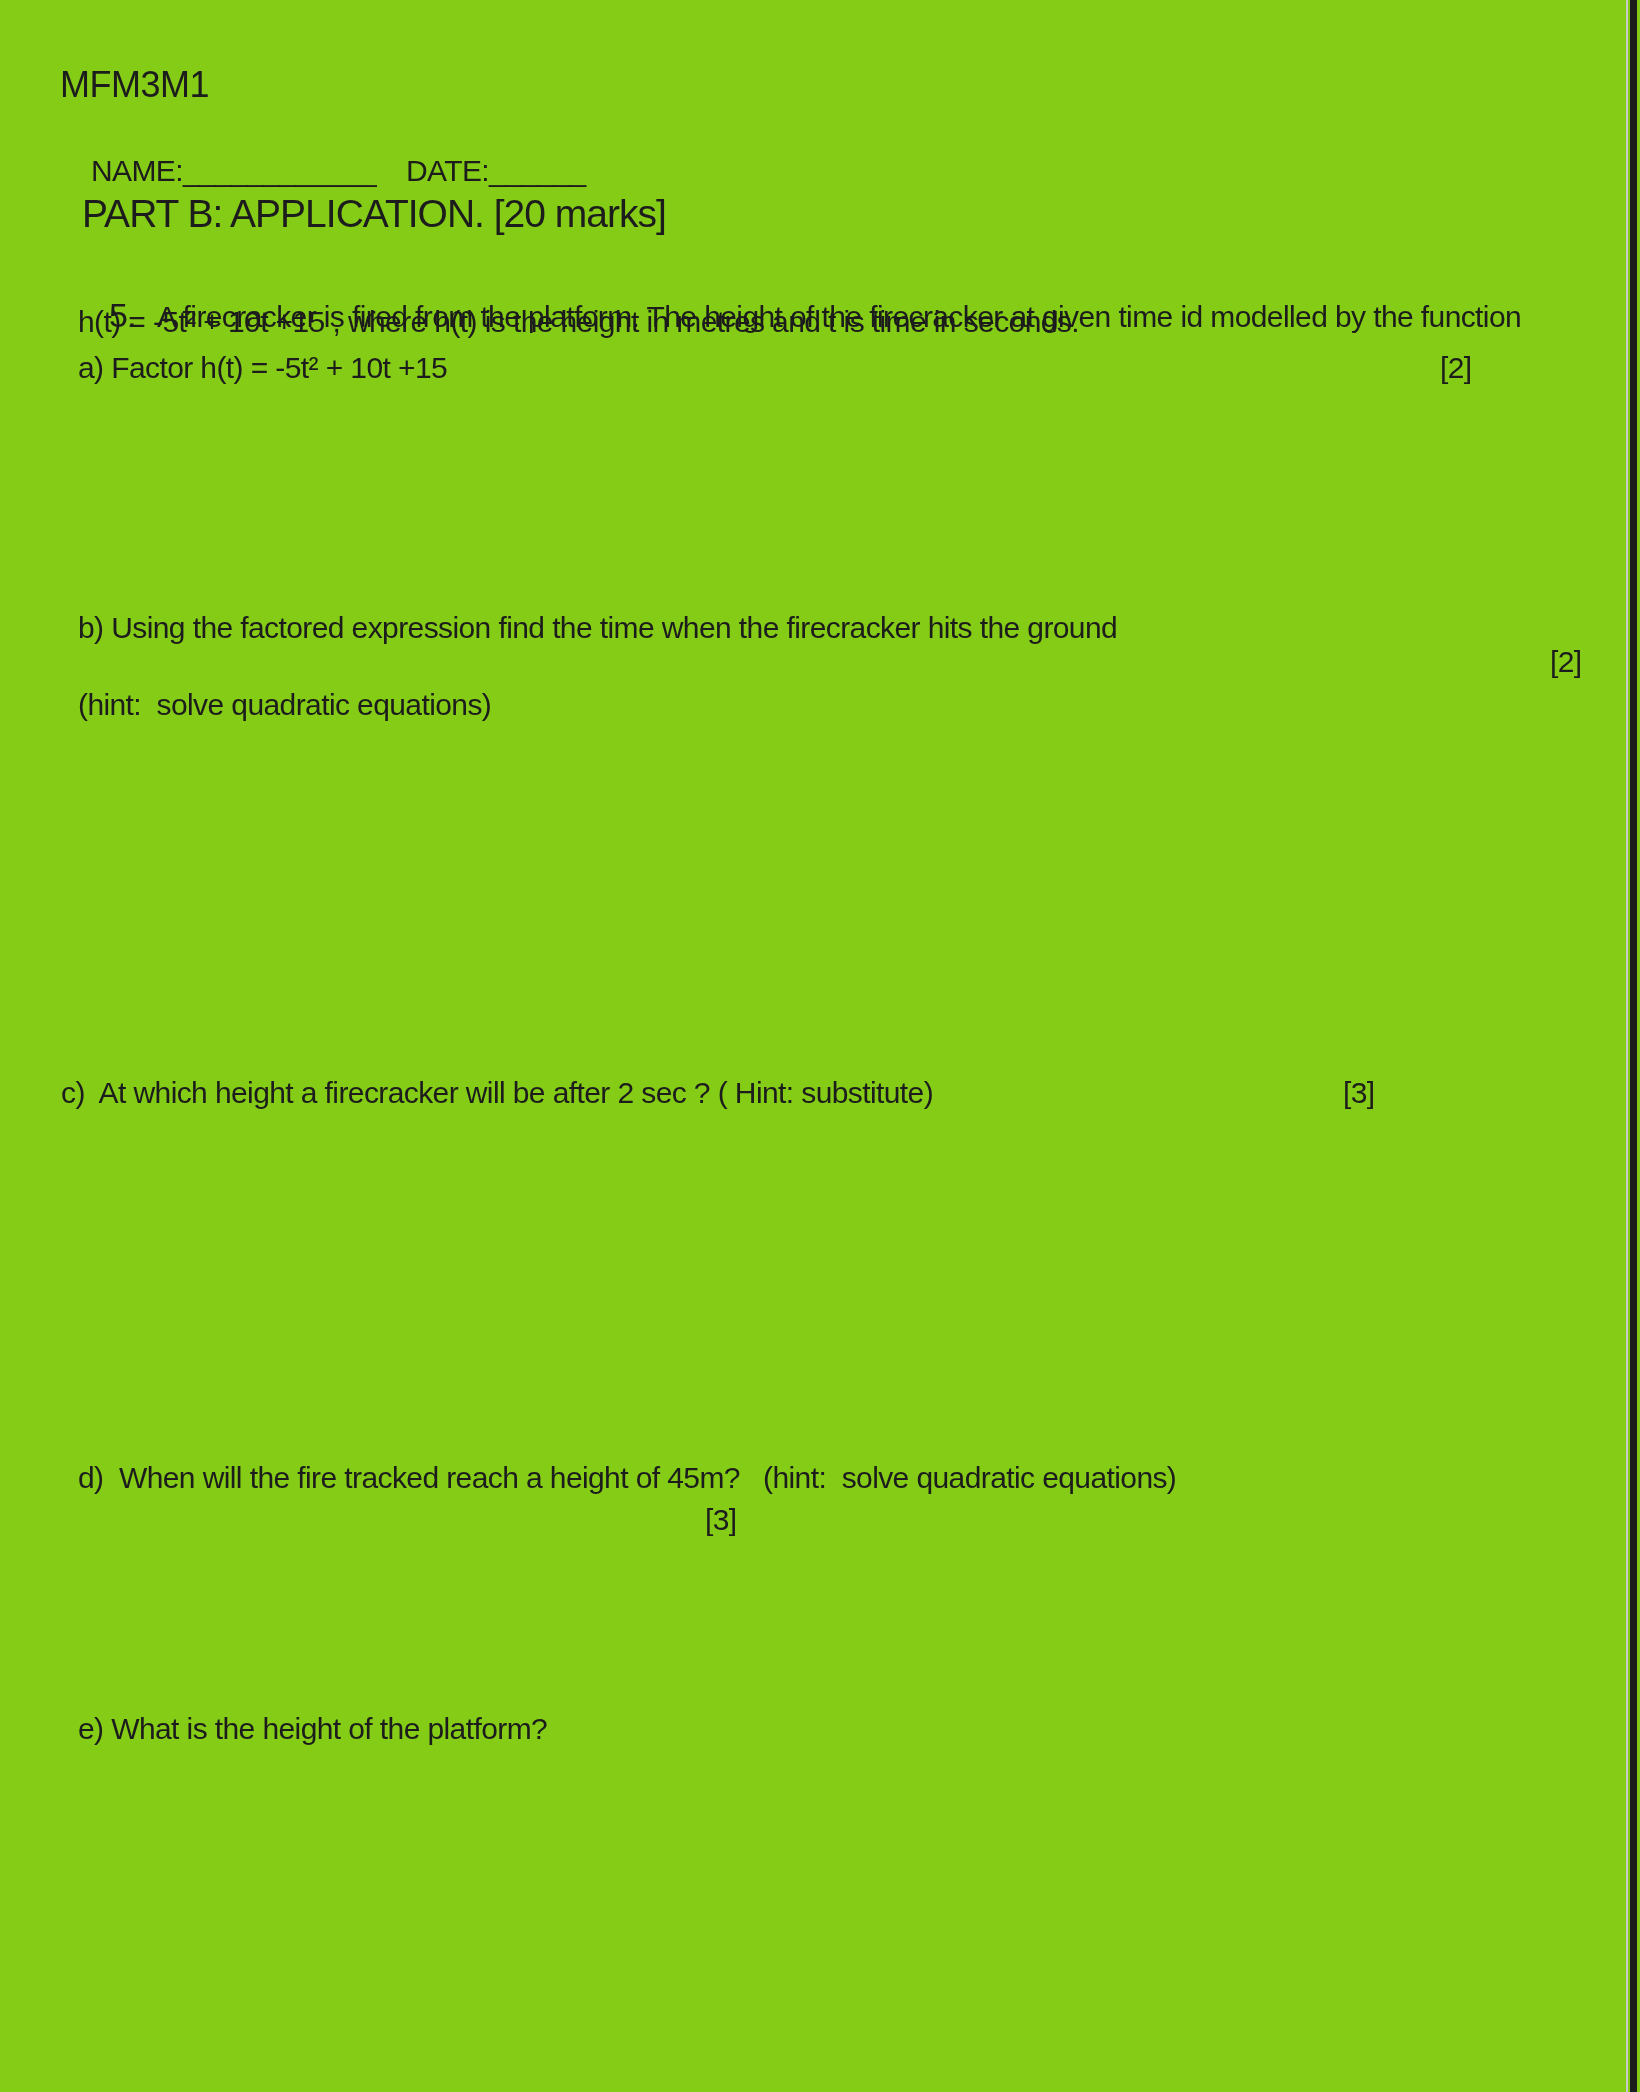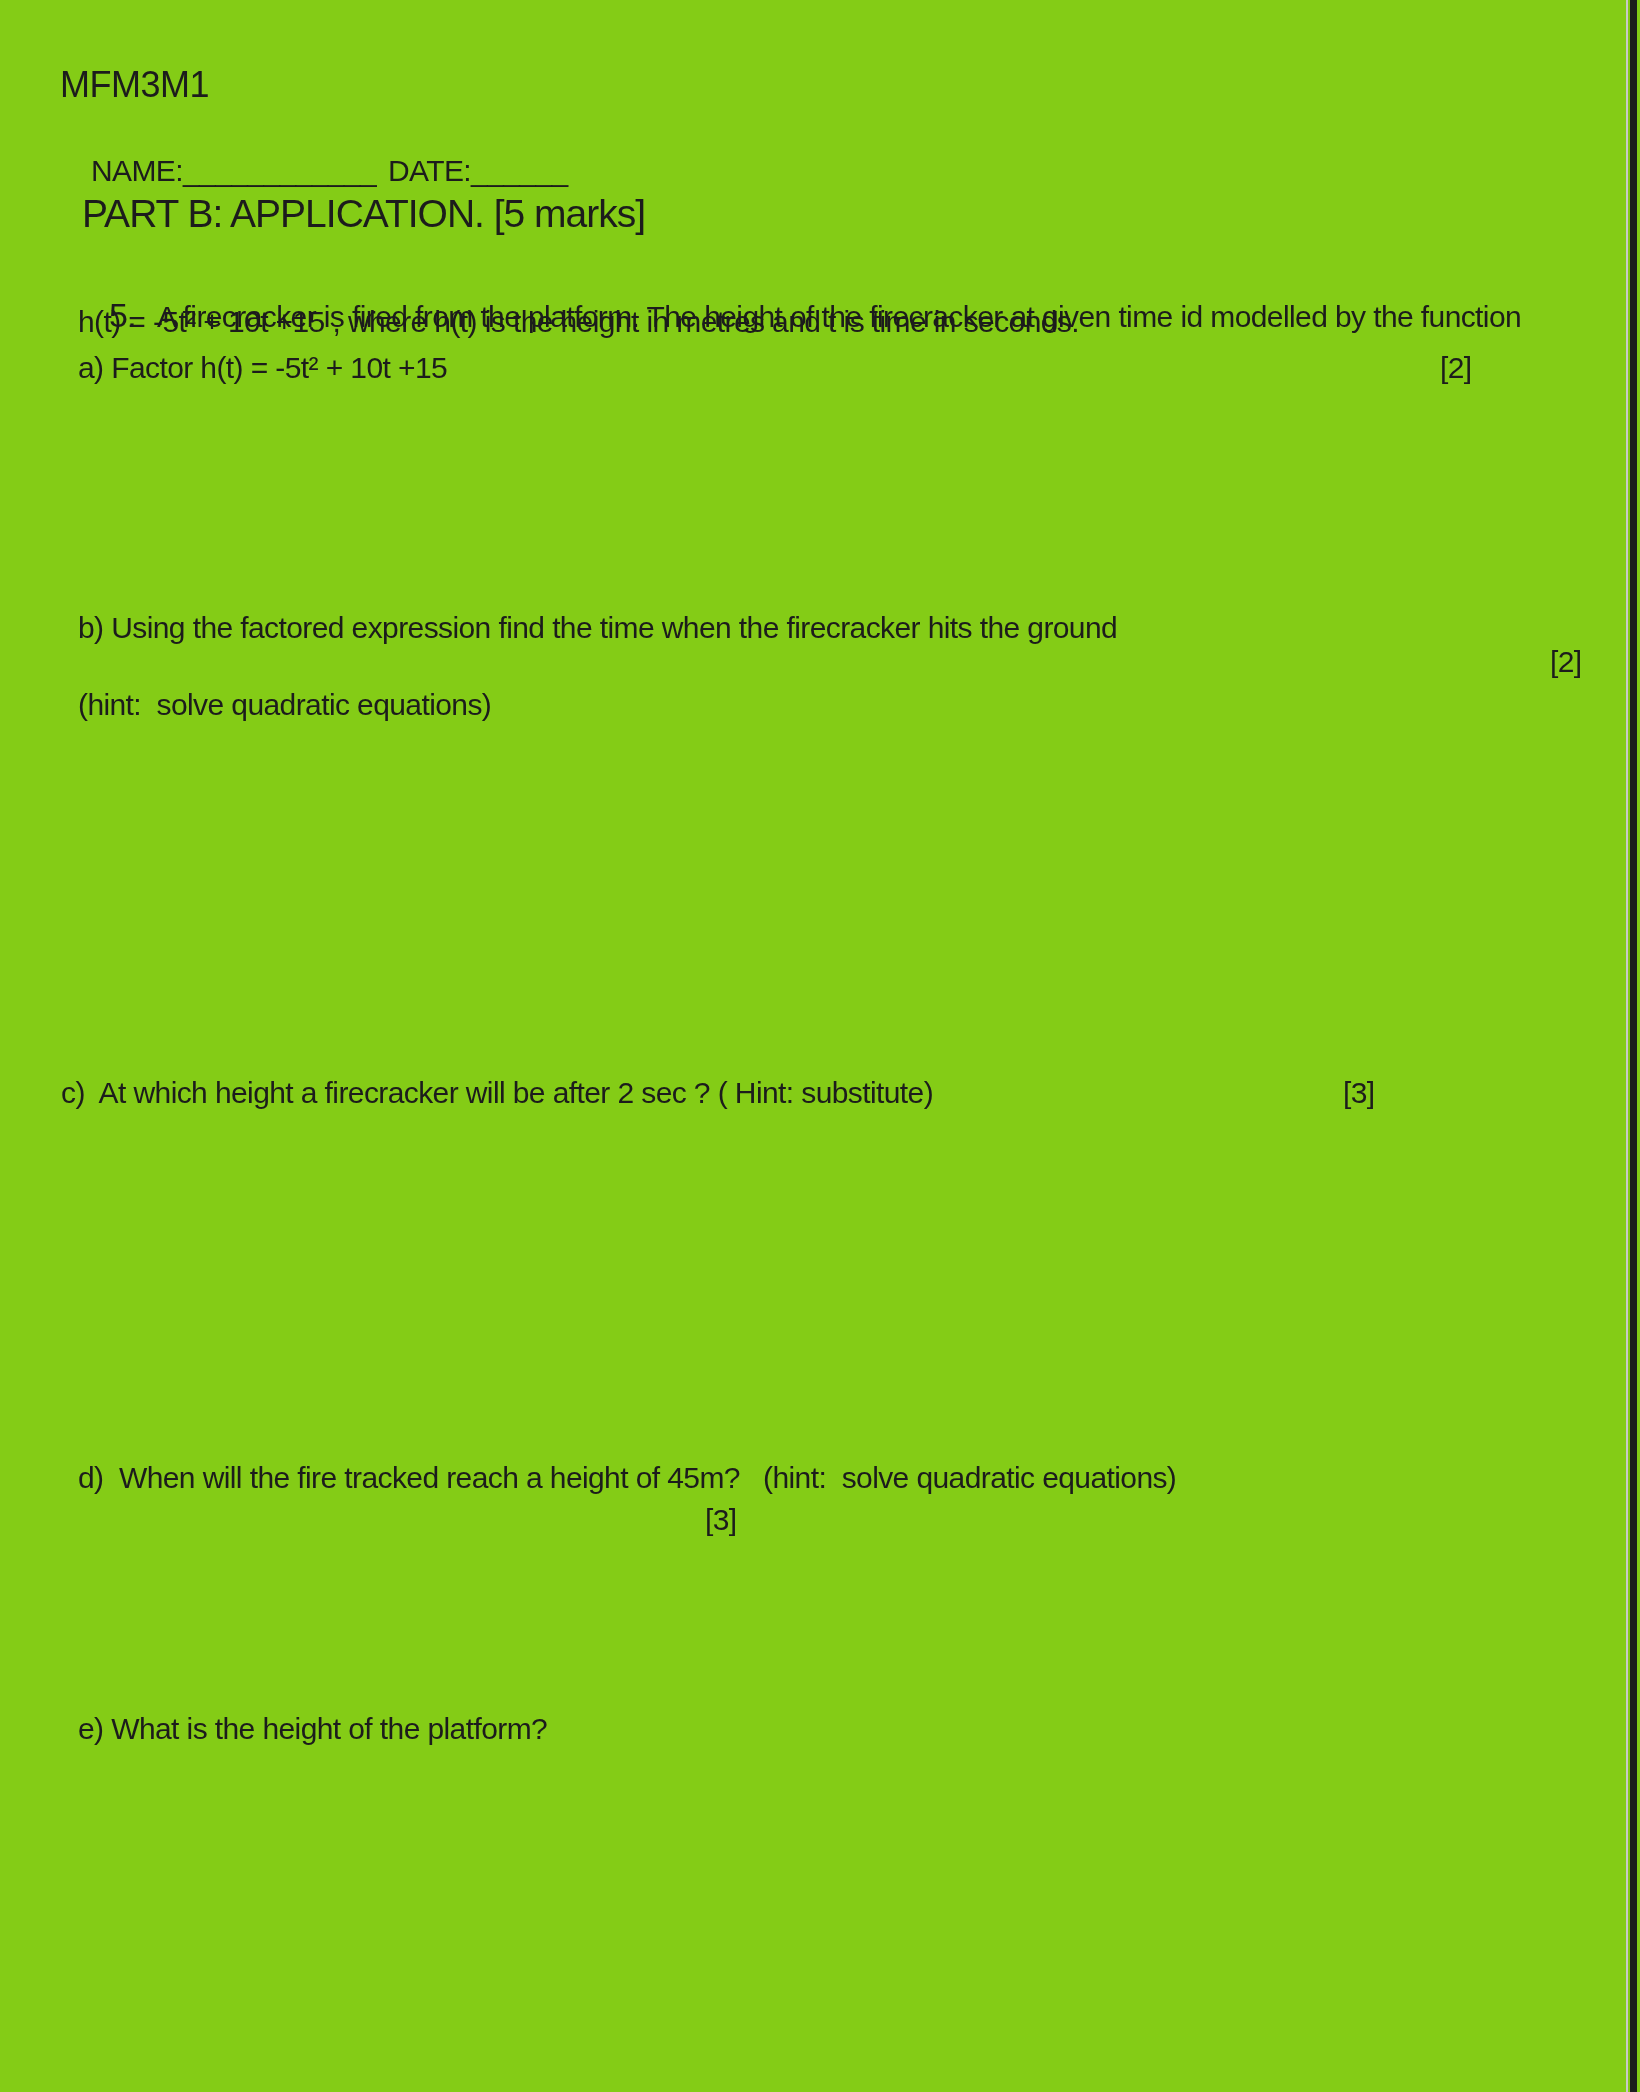--- a/index.html
+++ b/index.html
@@ -16,21 +16,21 @@
   .t {
     position: absolute;
     white-space: pre;
     font-size: 30px;
     letter-spacing: -0.6px;
     line-height: 1.15;
     color: #1c1c1c;
   }
   .course   { top: 64px;  left: 60px; font-size: 36px; letter-spacing: -0.5px; }
   .namedate { top: 119px; left: 60px; font-size: 30px; }
-  .namedate .date-part { margin-left: 12px; }
+  .namedate .date-part { margin-left: 30px; }
   .title    { top: 192px; left: 82px; font-size: 39px; letter-spacing: -1px; }
   .q5-intro1 { top: 261px; left: 78px; }
   .q5-num    { font-size: 34px; }
   .q5-text   { margin-left: 21px; }
   .q5-intro2 { top: 305px; left: 78px; }
   .qa       { top: 351px;  left: 78px; }
   .qa-marks { top: 351px;  left: 1440px; }
   .qb       { top: 611px;  left: 78px; }
   .qb-marks { top: 645px;  left: 1550px; }
   .qb-hint  { top: 688px;  left: 78px; }
@@ -60,21 +60,21 @@
 
   <div class="edge-soft"></div>
   <div class="edge-line"></div>
 
   <div class="t course">MFM3M1</div>
 
   <div class="t namedate">
     <span>NAME:____________</span><span class="date-part">DATE:______</span>
   </div>
 
-  <div class="t title">PART B: APPLICATION. [5 marks]</div>
+  <div class="t title">PART B: APPLICATION. [20 marks]</div>
 
   <div class="t q5-intro1">
     <span class="q5-num">5.</span><span class="q5-text">A firecracker is fired from the platform. The height of the firecracker at given time id modelled by the function</span>
   </div>
 
   <div class="t q5-intro2">h(t) = -5t² + 10t +15 , where h(t) is the height in metres and t is time in seconds.</div>
 
   <div class="t qa">a) Factor h(t) = -5t² + 10t +15</div>
   <div class="t qa-marks">[2]</div>
 

